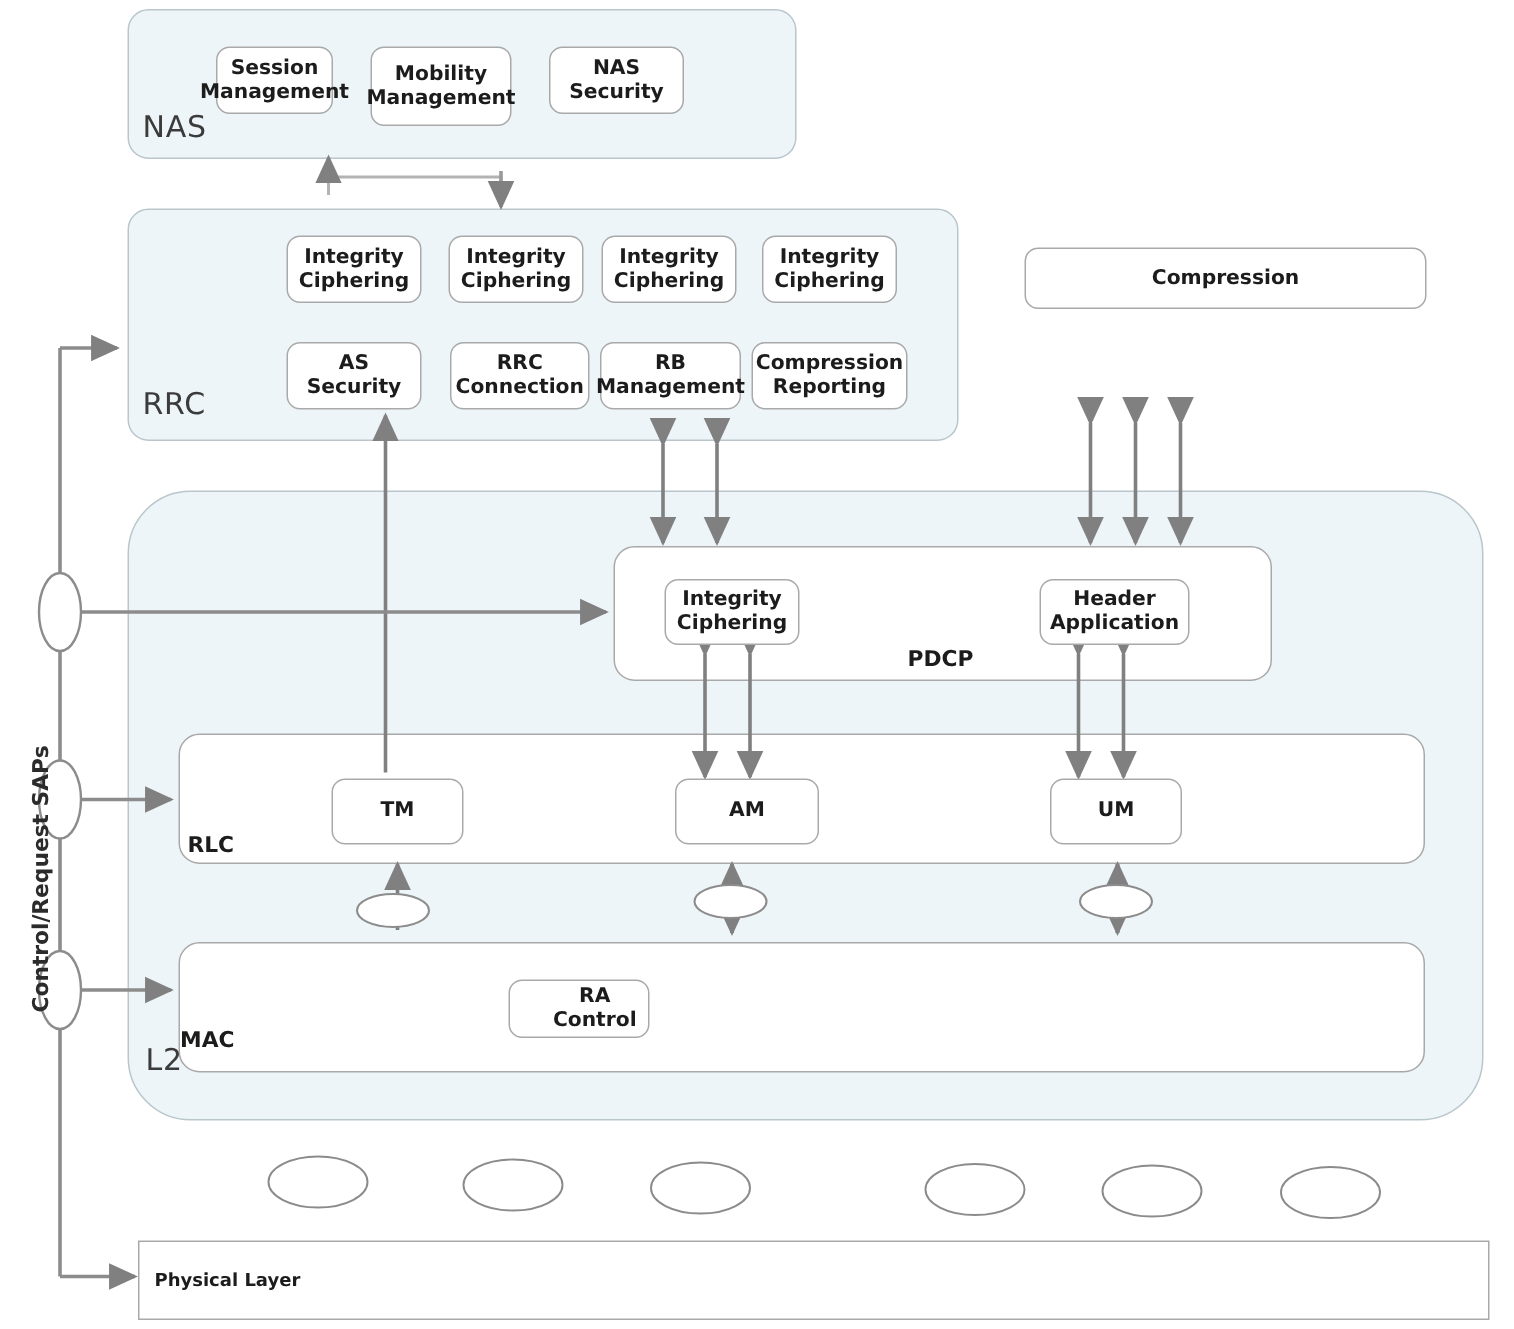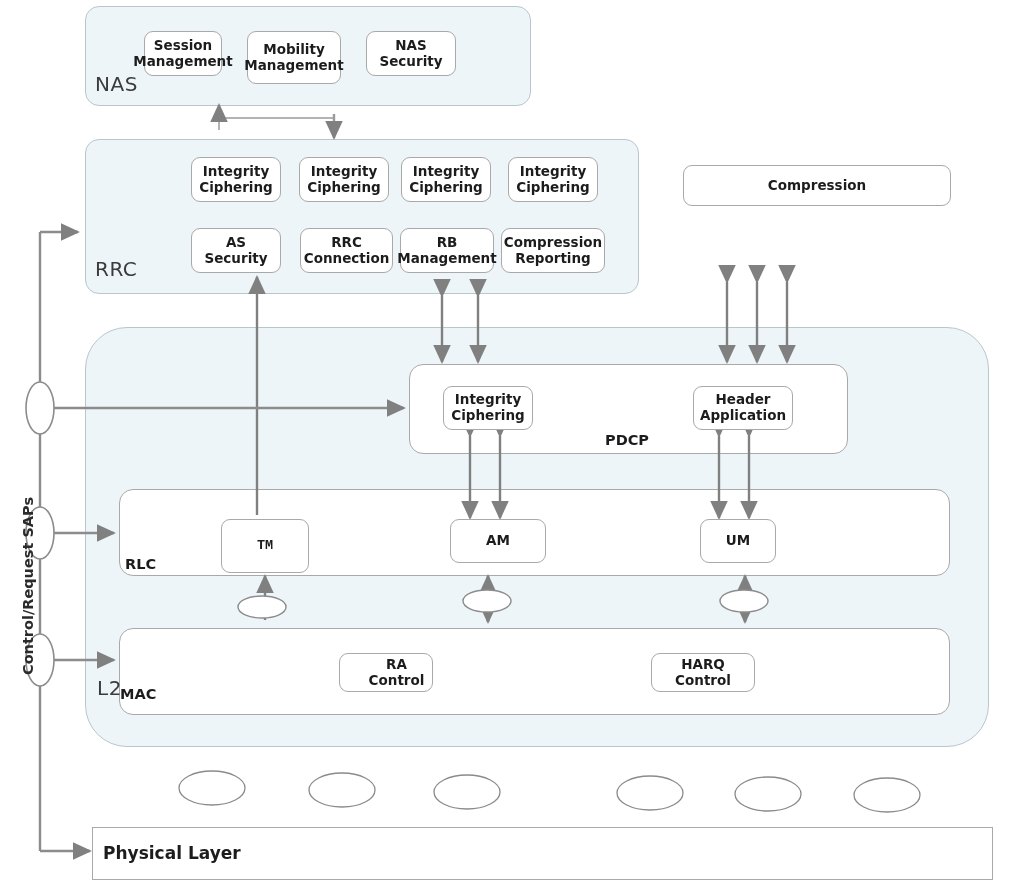--- a/index.html
+++ b/index.html
@@ -224,42 +224,41 @@
     <span>Management</span></span>
   </div>
   <div class="wbox" style="left:501px; top:228px; width:104px; height:45px;">
     <span><span>Compression</span><br>
     <span>Reporting</span></span>
   </div>
 
   <div class="wbox" style="left:683px; top:165px; width:268px; height:41px;">Compression</div>
 
 
-  <div class="region-label" style="left:97px; top:676px;">L2</div>
+  <div class="region-label" style="left:97px; top:694px;">L2</div>
 
   <div class="sublabel" style="left:605px; top:432px;">PDCP</div>
 
   <div class="wbox" style="left:443px; top:386px; width:90px; height:44px;">
     <span><span>Integrity</span><br>
     <span>Ciphering</span></span>
   </div>
 
   <div class="wbox" style="left:693px; top:386px; width:100px; height:44px;">
     <span><span>Header</span><br>
     <span>Application</span></span>
   </div>
 
   <div class="sublabel" style="left:125px; top:556px;">RLC</div>
 
-  <div class="wbox" style="left:221px; top:519px; width:88px; height:54px;font-family:Liberation Mono, monospace;">TM</div>
+  <div class="wbox" style="left:221px; top:519px; width:88px; height:44px;">TM</div>
   <div class="wbox" style="left:450px; top:519px; width:96px; height:44px;">AM</div>
-  <div class="wbox" style="left:700px; top:519px; width:76px; height:44px;">UM</div>
+  <div class="wbox" style="left:700px; top:519px; width:88px; height:44px;">UM</div>
 
   <div class="sublabel" style="left:120px; top:686px;text-align:right;">MAC</div>
 
   <div class="wbox" style="left:339px; top:653px; width:94px; height:39px;padding-left:21px;">RA Control</div>
-  <div class="wbox" style="left:651px; top:653px; width:104px; height:39px;">HARQ  Control</div>
-
-  <div class="wbox plain" style="left:92px; top:827px; width:901px; height:53px; font-size:17px;">Physical Layer</div>
+
+  <div class="wbox plain" style="left:92px; top:827px; width:901px; height:53px; font-size:12px;">Physical Layer</div>
 
   <div class="vert-label" style="left:20px; top:675px;">Control/Request SAPs</div>
 
 </div>
 
 </body></html>

